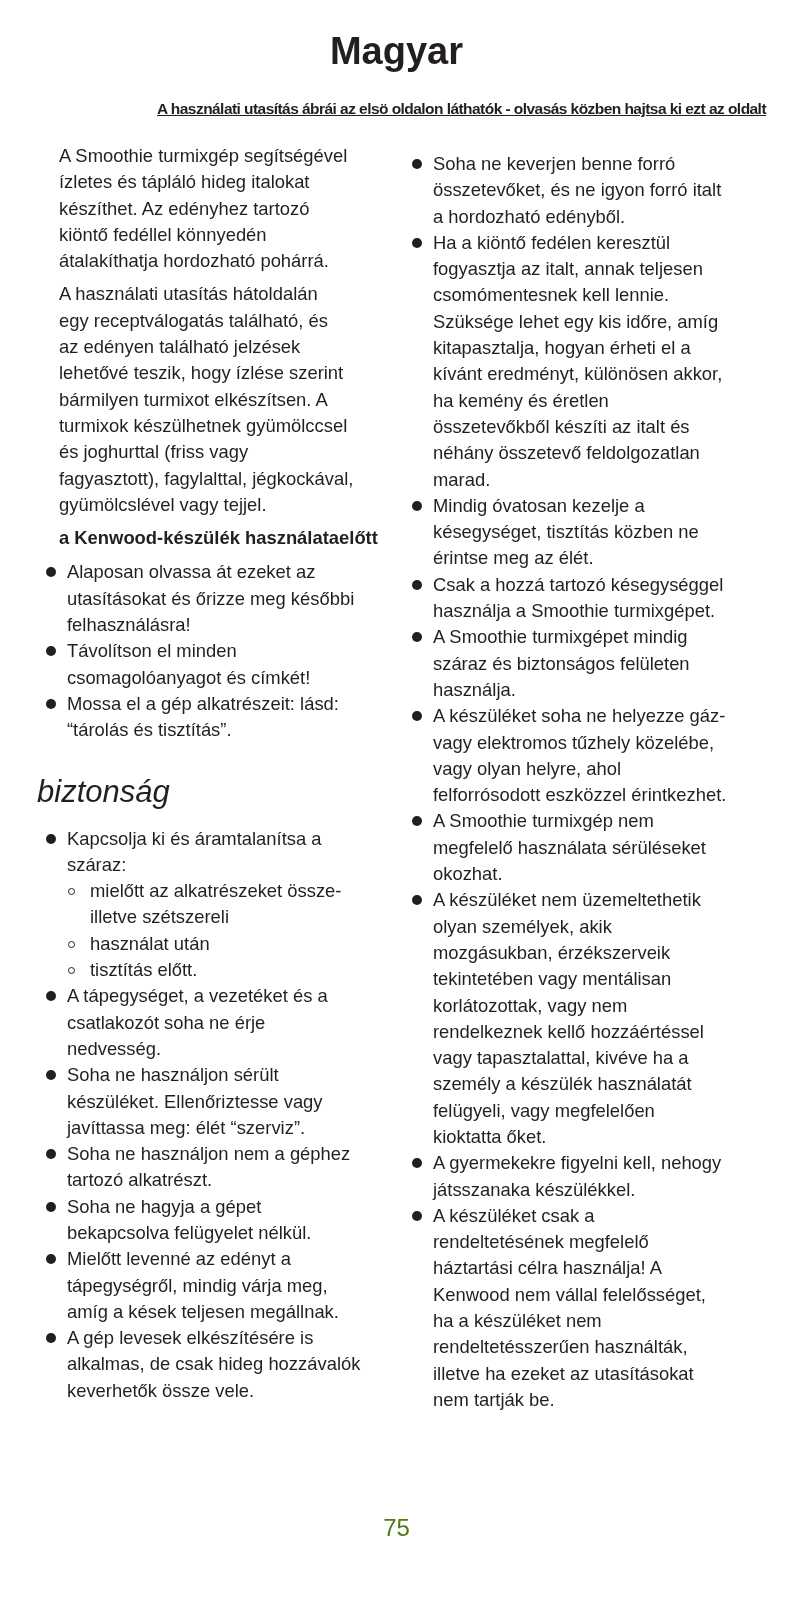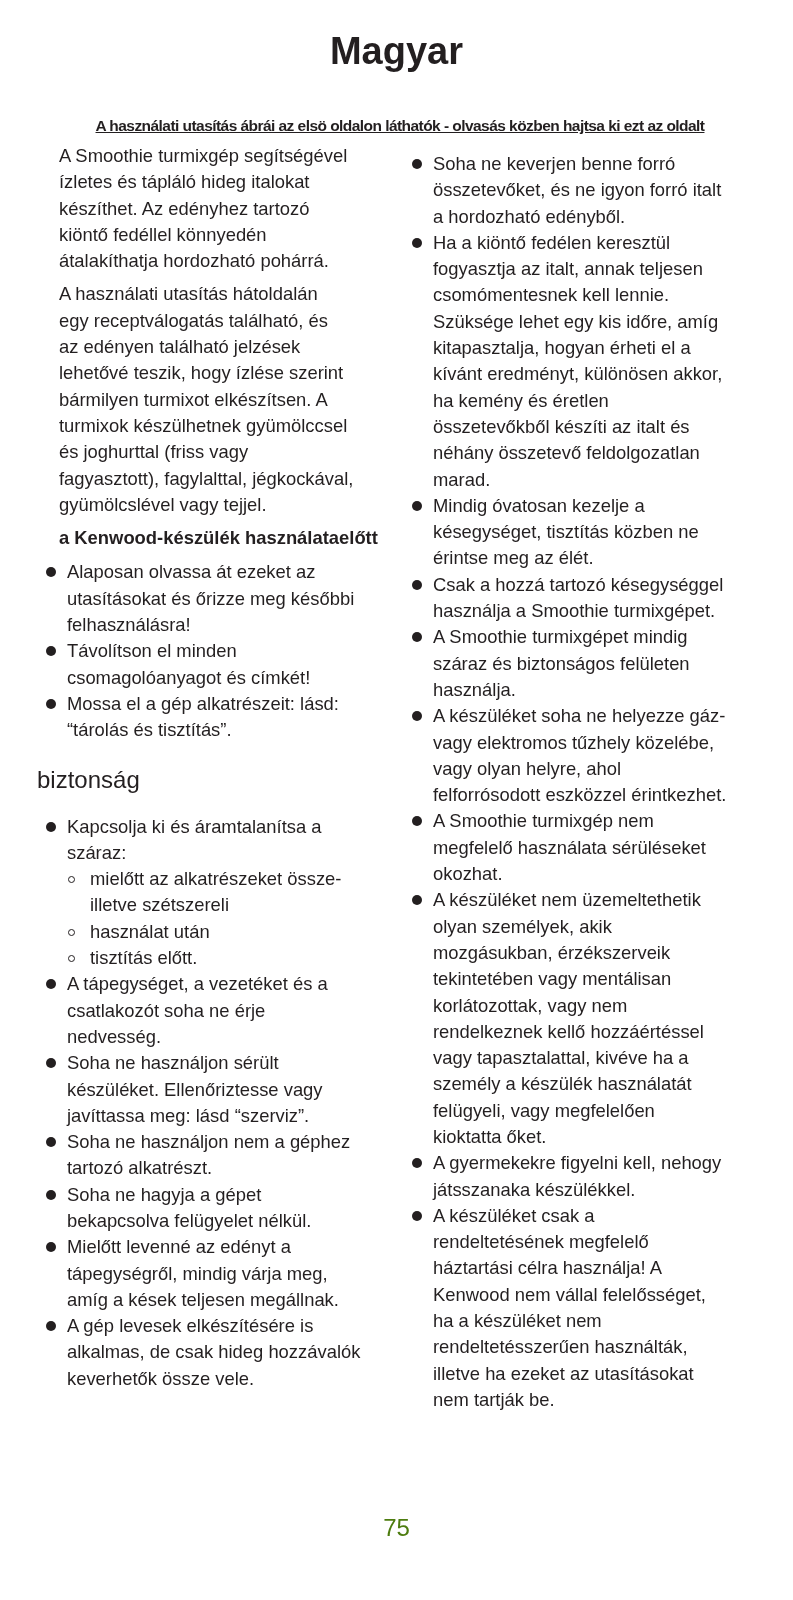--- a/index.html
+++ b/index.html
@@ -1,36 +1,36 @@
 <!DOCTYPE html>
 <html><head>
 <meta charset="utf-8">
 <style>
   html, body { margin: 0; padding: 0; background: #ffffff; }
   body { width: 793px; height: 1600px; position: relative; overflow: hidden;
          font-family: "Liberation Sans", sans-serif; color: #231f20; }
   .title { position: absolute; top: 30px; left: 0; width: 793px; text-align: center;
            font-size: 38px; font-weight: bold; letter-spacing: 0px; margin: 0; }
-  .subtitle { position: absolute; top: 100px; left: 0; width: 766px; text-align: center;
+  .subtitle { position: absolute; top: 100px; left: 0; width: 766px; text-align: right;
               font-size: 15.5px; font-weight: bold; text-decoration: underline; letter-spacing: -0.55px;
-              margin: 17px; }
+              margin: 0; }
   .col { position: absolute; top: 143px; font-size: 18.4px; line-height: 26.3px; }
   .col-left { left: 37px; width: 350px; }
   .col-right { left: 403px; width: 360px; }
   .para { margin: 0 0 7px 22px; }
   .para .ln, .item .ln { display: block; white-space: nowrap; }
   .sub-head { margin: 0 0 0 22px; font-weight: bold; }
   .list { list-style: none; margin: 8px; padding: 0; }
   .item { position: relative; padding-left: 22px; margin: 0; }
   .bullet { position: absolute; left: 1px; top: 8px; width: 10px; height: 10px;
             border-radius: 50%; background: #231f20; }
   .subitem { position: relative; padding-left: 45px; margin: 0; }
   .circle { position: absolute; left: 23px; top: 10px; width: 7px; height: 7px;
             border-radius: 50%; border: 1.2px solid #231f20; box-sizing: border-box; }
-  .section-title { font-size: 24px; font-weight: normal; margin: 18px 0 16px 0; line-height: 36px; }
+  .section-title { font-size: 31px; font-weight: normal; margin: 30px 0 16px 0; line-height: 36px; font-style: italic; }
   .page-number { position: absolute; top: 1514px; left: 0; width: 793px; text-align: center;
                  font-size: 24px; color: #4d7c0f; }
 </style>
 </head>
 <body>
 
 <h1 class="title">Magyar</h1>
 <p class="subtitle">A használati utasítás ábrái az elsö oldalon láthatók - olvasás közben hajtsa ki ezt az oldalt</p>
 
 <div class="col col-left">
@@ -86,21 +86,21 @@
       <li class="item">
         <span class="bullet"></span>
         <span class="ln">A tápegységet, a vezetéket és a</span>
         <span class="ln">csatlakozót soha ne érje</span>
         <span class="ln">nedvesség.</span>
       </li>
       <li class="item">
         <span class="bullet"></span>
         <span class="ln">Soha ne használjon sérült</span>
         <span class="ln">készüléket. Ellenőriztesse vagy</span>
-        <span class="ln">javíttassa meg: lásd “szerviz”.</span>
+        <span class="ln">javíttassa meg: élét “szerviz”.</span>
       </li>
       <li class="item">
         <span class="bullet"></span>
         <span class="ln">Soha ne használjon nem a géphez</span>
         <span class="ln">tartozó alkatrészt.</span>
       </li>
       <li class="item">
         <span class="bullet"></span>
         <span class="ln">Soha ne hagyja a gépet</span>
         <span class="ln">bekapcsolva felügyelet nélkül.</span>

